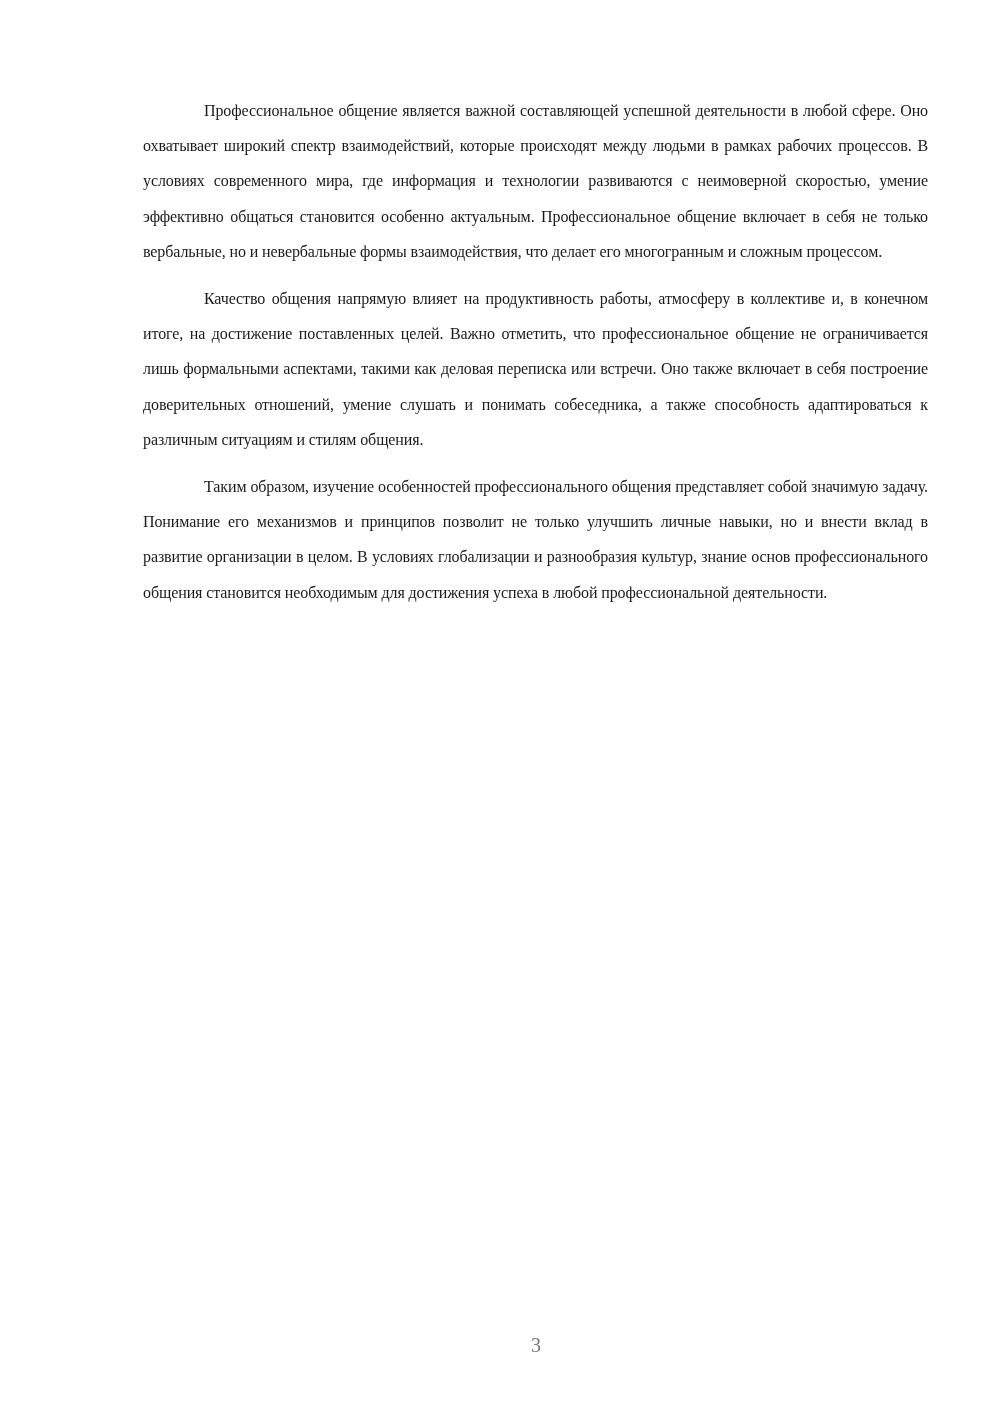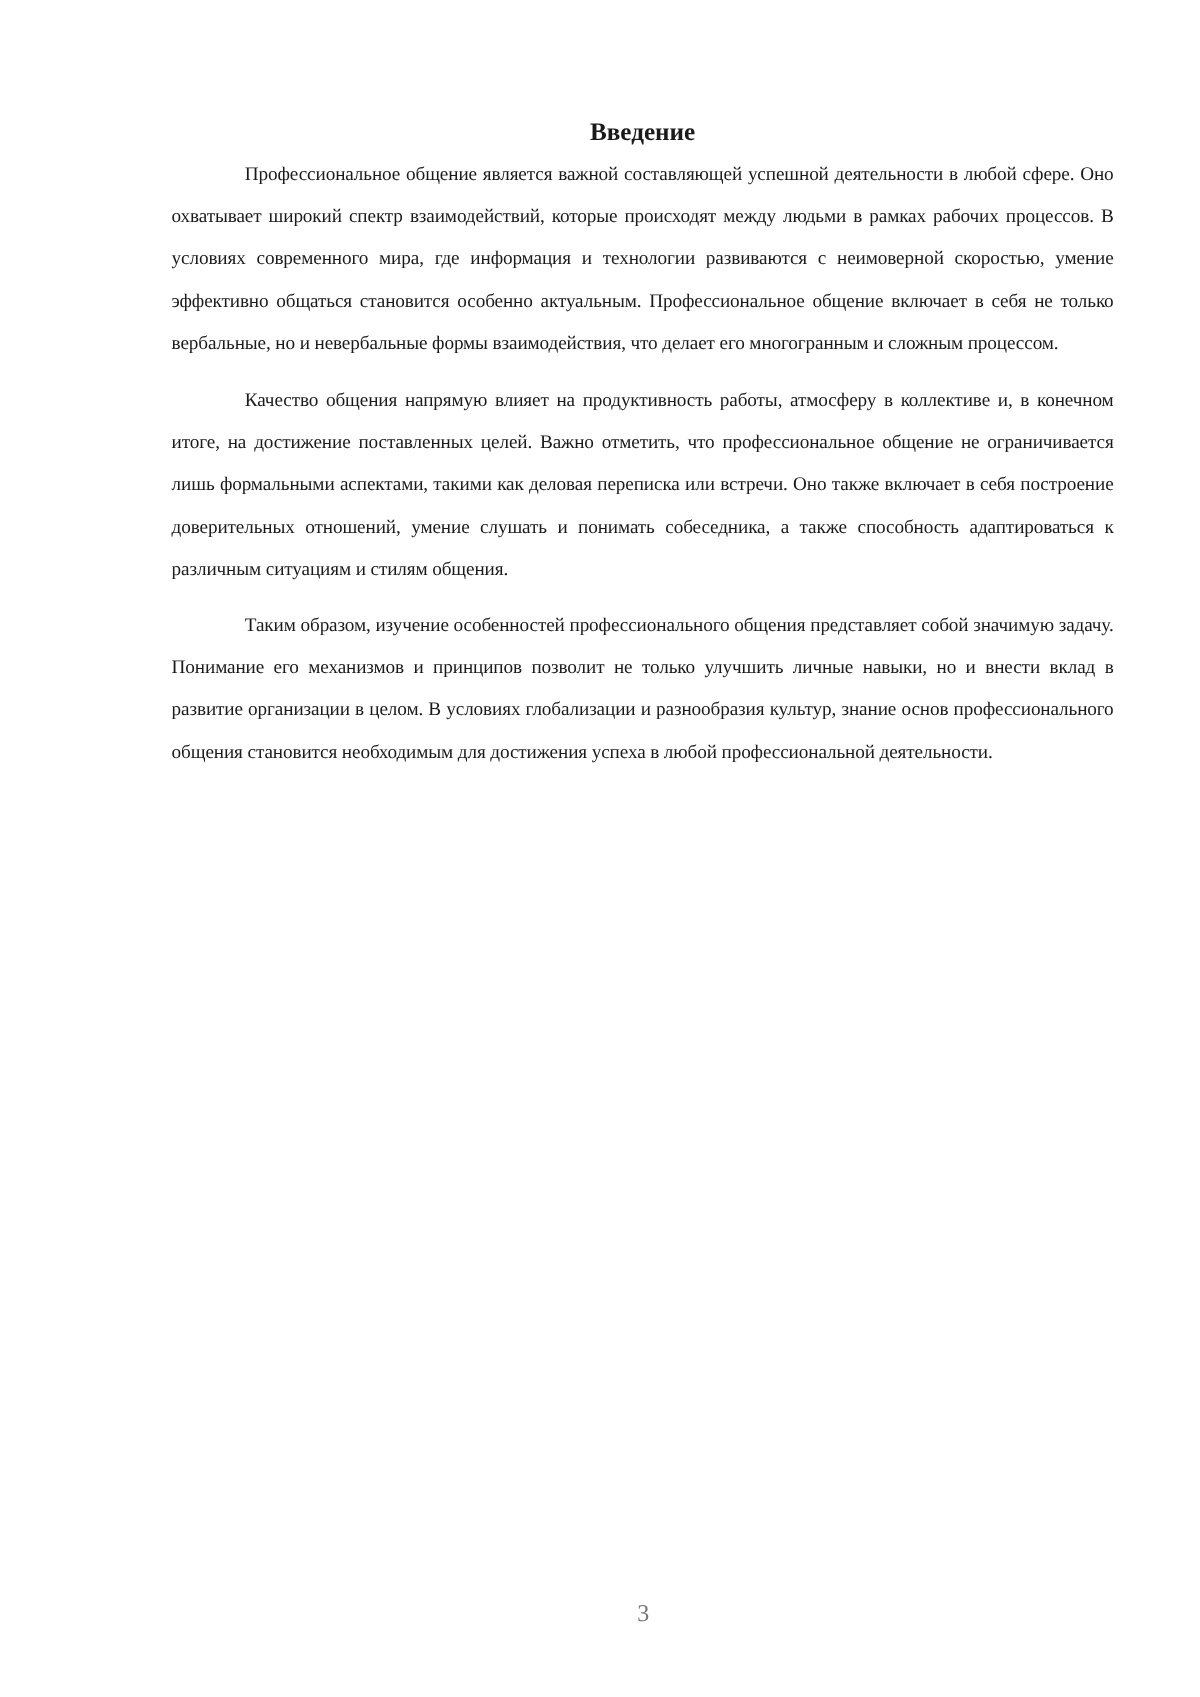--- a/index.html
+++ b/index.html
@@ -56,19 +56,18 @@
       box-sizing: border-box;
       font-size: 20px;
       color: #777777;
     }
   </style>
 </head>
 <body>
 
 <div class="page">
   <div class="content">
-    <h1 class="title">Введение</h1>
     <p class="para">Профессиональное общение является важной составляющей успешной деятельности в любой сфере. Оно охватывает широкий спектр взаимодействий, которые происходят между людьми в рамках рабочих процессов. В условиях современного мира, где информация и технологии развиваются с неимоверной скоростью, умение эффективно общаться становится особенно актуальным. Профессиональное общение включает в себя не только вербальные, но и невербальные формы взаимодействия, что делает его многогранным и сложным процессом.</p>
     <p class="para">Качество общения напрямую влияет на продуктивность работы, атмосферу в коллективе и, в конечном итоге, на достижение поставленных целей. Важно отметить, что профессиональное общение не ограничивается лишь формальными аспектами, такими как деловая переписка или встречи. Оно также включает в себя построение доверительных отношений, умение слушать и понимать собеседника, а также способность адаптироваться к различным ситуациям и стилям общения.</p>
     <p class="para">Таким образом, изучение особенностей профессионального общения представляет собой значимую задачу. Понимание его механизмов и принципов позволит не только улучшить личные навыки, но и внести вклад в развитие организации в целом. В условиях глобализации и разнообразия культур, знание основ профессионального общения становится необходимым для достижения успеха в любой профессиональной деятельности.</p>
   </div>
   <div class="page-number">3</div>
 </div>
 
 </body></html>

